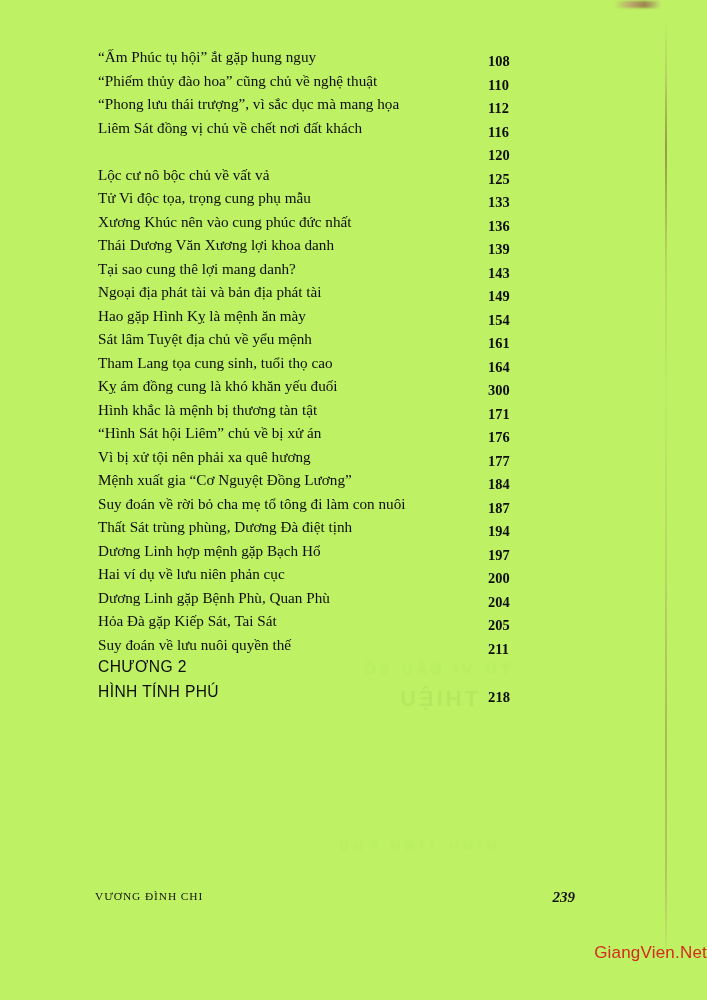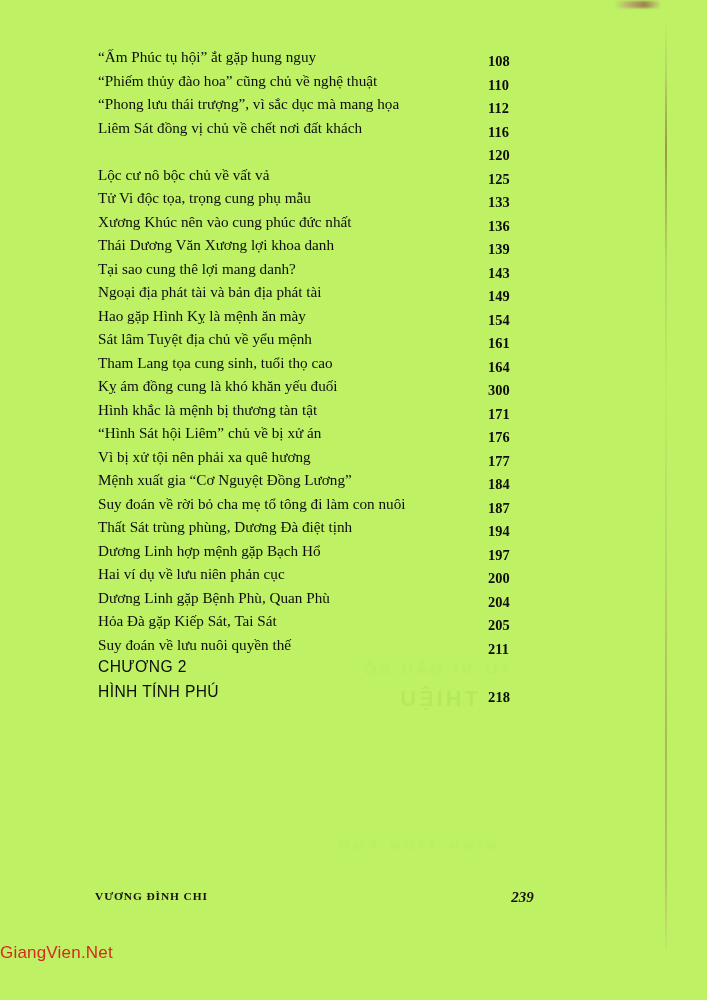--- a/index.html
+++ b/index.html
@@ -144,44 +144,44 @@
     font-size: 14.6px;
   }
   .toc-row.chapter-first .toc-title { top: -1px; }
 
   
   #footer-author {
     position: absolute;
     left: 95px;
     top: 890px;
     font-size: 11.4px;
-    font-weight: bold;
+    font-weight: normal;
     letter-spacing: 0.9px;
     color: #15120f;
     white-space: nowrap;
   }
   #footer-folio {
     position: absolute;
     left: 470px;
     top: 889px;
     width: 105px;
-    text-align: center;
+    text-align: right;
     font-size: 15px;
     font-weight: bold;
     font-style: italic;
     color: #15120f;
   }
 
   
   #watermark {
     position: absolute;
     left: 0;
     top: 943px;
     width: 707px;
-    text-align: left;
+    text-align: right;
     font-family: "Liberation Sans", "DejaVu Sans", sans-serif;
     font-size: 17px;
     letter-spacing: 0.2px;
     color: #d52b1e;
   }
 </style>
 </head>
 <body>
 
 <div id="page-surface">

